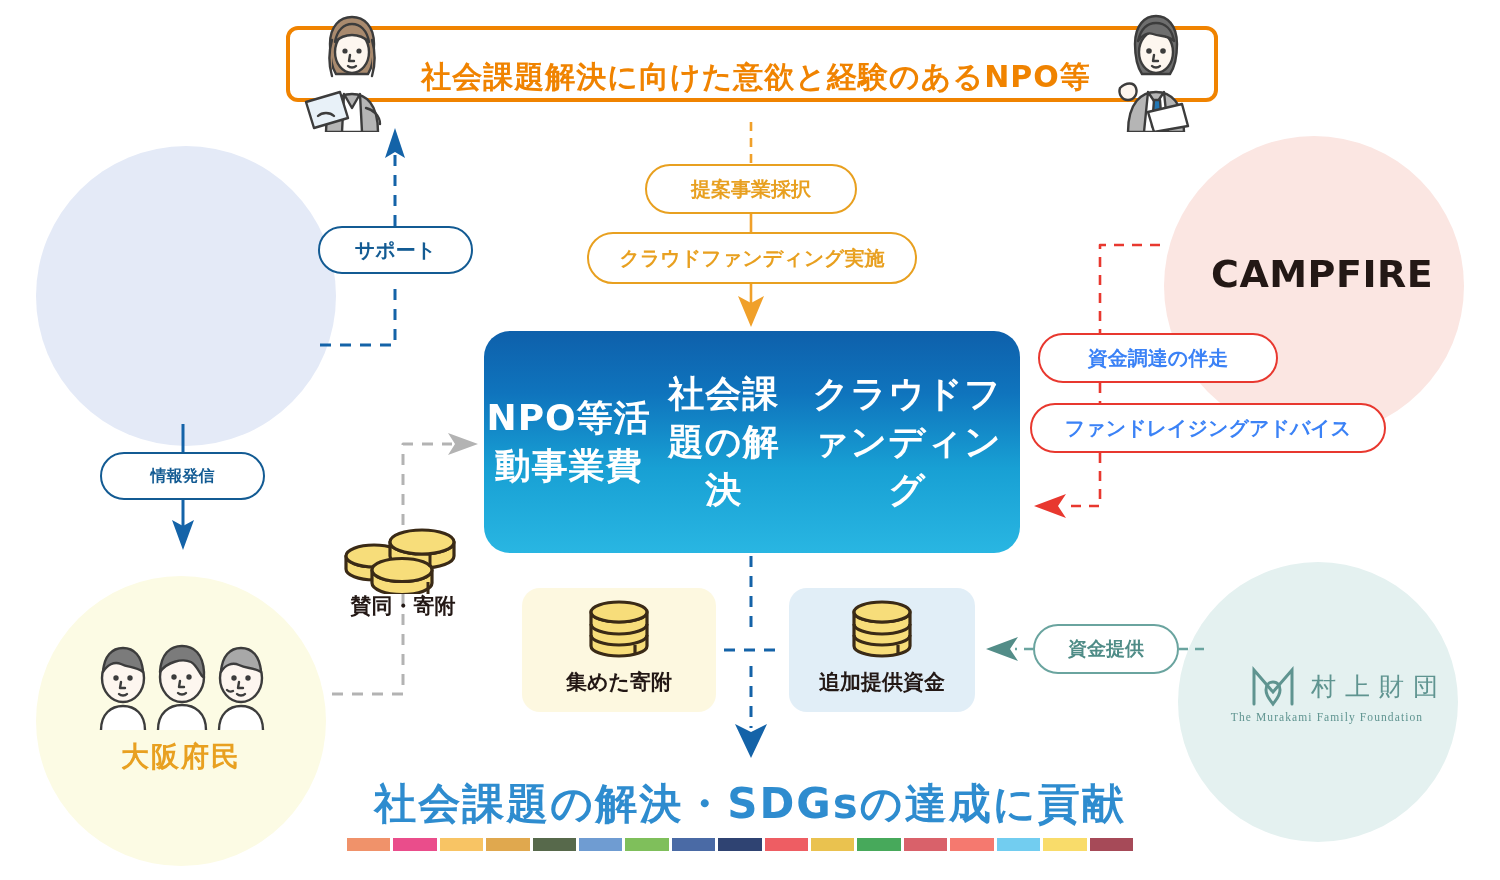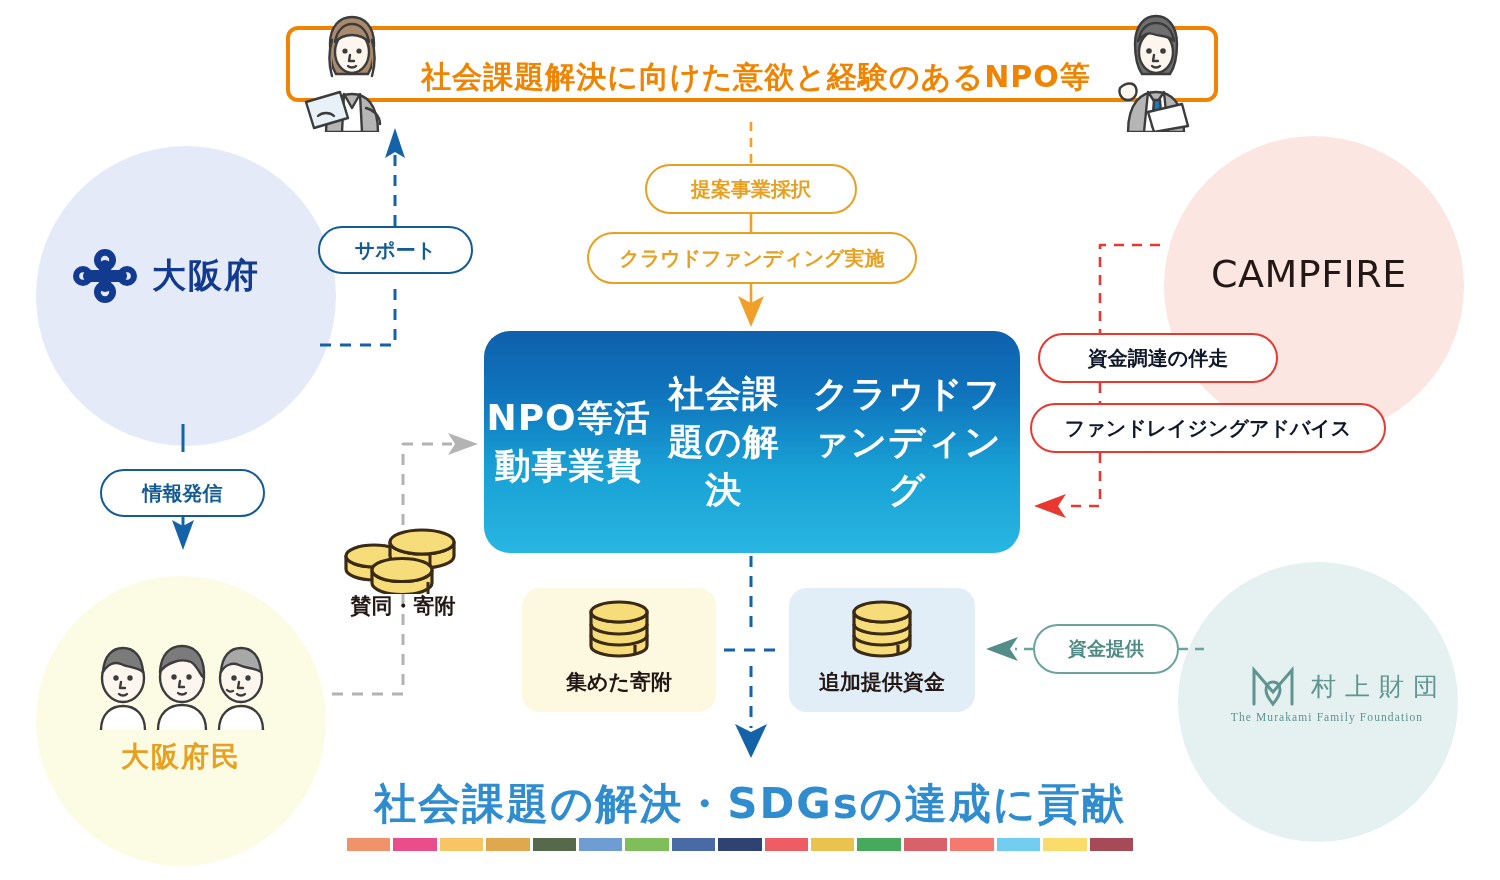--- a/index.html
+++ b/index.html
@@ -49,45 +49,45 @@
   }
 
   
   .chip{
     position:absolute;display:flex;align-items:center;justify-content:center;
     border-radius:999px;background:#ffffff;box-sizing:border-box;
     font-weight:700;white-space:nowrap;
   }
   .chip-orange{border:2px solid #e8a020;color:#e8a020;}
   .chip-blue{border:2.5px solid #135b93;color:#135b93;}
-  .chip-red{border:2px solid #e8382f;color:#0f172a;}
+  .chip-red{border:2px solid #e8382f;color:#3b82f6;}
   .chip-teal{border:2.5px solid #6aa49f;color:#4f8c87;}
 
   #chip-adoption{left:645px;top:164px;width:212px;height:50px;font-size:20px;}
   #chip-cf{left:587px;top:232px;width:330px;height:52px;font-size:20px;}
   #chip-support{left:318px;top:226px;width:155px;height:48px;font-size:20px;}
-  #chip-info{left:100px;top:452px;width:165px;height:48px;font-size:20px;margin-top:17px;}
+  #chip-info{left:100px;top:452px;width:165px;height:48px;font-size:16px;}
   #chip-funding-run{left:1038px;top:333px;width:240px;height:50px;font-size:20px;}
   #chip-fundraising{left:1030px;top:403px;width:356px;height:50px;font-size:20px;}
   #chip-provide{left:1033px;top:624px;width:146px;height:50px;font-size:19px;}
 
   
   .minicard{position:absolute;border-radius:18px;}
   #card-collected{left:522px;top:588px;width:194px;height:124px;background:#fdf8e0;}
   #card-additional{left:789px;top:588px;width:186px;height:124px;background:#e1eef7;}
   .minicard-label{
     position:absolute;left:0;width:100%;bottom:16px;text-align:center;
     font-size:21px;font-weight:700;color:#231815;white-space:nowrap;
   }
 
   
   #osaka-logo-wrap{position:absolute;left:72px;top:248px;display:flex;align-items:center;gap:14px;}
   #osaka-label{font-size:34px;font-weight:600;color:#123a8f;letter-spacing:2px;}
   #campfire-label{
-    position:absolute;left:1211px;top:252px;font-size:38px;font-weight:400;
+    position:absolute;left:1211px;top:252px;font-size:38px;font-weight:700;
     color:#231815;letter-spacing:0.5px;
   }
   #murakami-wrap{position:absolute;left:1207px;top:664px;text-align:center;width:240px;}
   #murakami-jp{font-size:25px;color:#5f9490;letter-spacing:9px;font-weight:500;}
   #murakami-en{font-size:11.5px;color:#5f9490;letter-spacing:1.1px;
     font-family:Liberation Serif, serif;margin-top:3px;}
 
   #citizens-label{
     position:absolute;left:36px;top:738px;width:290px;text-align:center;
     font-size:28px;font-weight:700;color:#e8a020;letter-spacing:2px;
@@ -233,37 +233,20 @@
   <div class="chip chip-teal" id="chip-provide">資金提供</div>
 
   <div id="main-card">
     <div id="main-card-text">
       <span>NPO等活動事業費</span>
       <span>社会課題の解決</span>
       <span>クラウドファンディング</span>
     </div>
   </div>
 
-  <div id="osaka-logo-wrap">
-    <svg width="66" height="56" viewBox="0 0 66 56">
-      <g fill="#123a8f">
-        <circle cx="33" cy="12" r="11"></circle>
-          <circle cx="33" cy="12" r="4.2" fill="#e4eaf7"></circle>
-        <circle cx="33" cy="44" r="11"></circle>
-          <circle cx="33" cy="44" r="4.2" fill="#e4eaf7"></circle>
-        <circle cx="11" cy="28" r="10"></circle>
-          <circle cx="11" cy="28" r="3.8" fill="#e4eaf7"></circle>
-        <circle cx="55" cy="28" r="10"></circle>
-          <circle cx="55" cy="28" r="3.8" fill="#e4eaf7"></circle>
-        <rect x="11" y="22" width="44" height="12" rx="6"></rect>
-        <rect x="27" y="12" width="12" height="32" rx="6"></rect>
-      </g>
-    </svg>
-    <span id="osaka-label">大阪府</span>
-  </div>
 
   <svg style="position:absolute;left:95px;top:640px;" width="180" height="90" viewBox="0 0 180 90">
     <g stroke="#3c3c3c" stroke-width="2.4" fill="none" stroke-linejoin="round" stroke-linecap="round">
       <path d="M6,90 C6,74 16,66 28,66 C40,66 50,74 50,90" fill="#ffffff"></path>
       <ellipse cx="28" cy="38" rx="21" ry="24" fill="#fdf6ef"></ellipse>
       <path d="M8,32 C9,16 17,8 28,8 C39,8 47,16 48,32 C40,26 34,28 26,24 C19,21 12,25 8,32 Z" fill="#7b7b7b"></path>
       <circle cx="21" cy="38" r="2.7" fill="#3c3c3c" stroke="none"></circle>
       <circle cx="35" cy="38" r="2.7" fill="#3c3c3c" stroke="none"></circle>
       <path d="M26,42 L25,48 L30,48"></path>
         <path d="M24,54 C26,56 30,56 32,54"></path>

